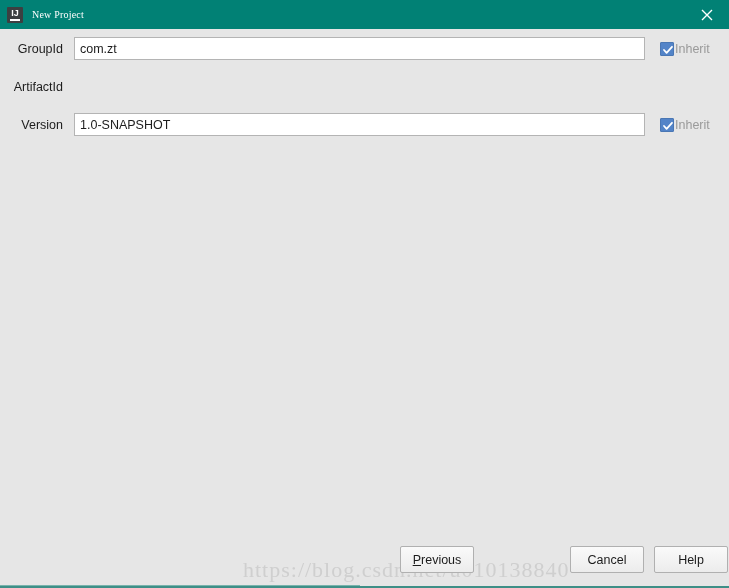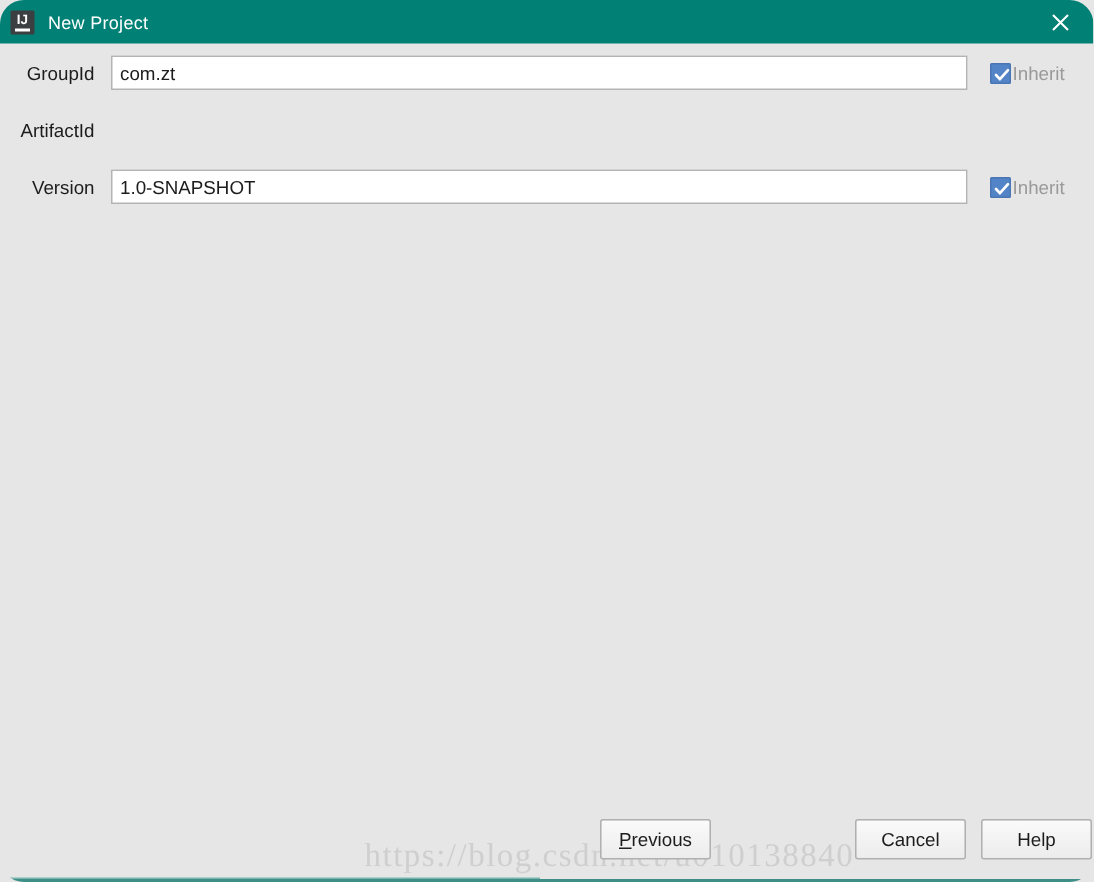--- a/index.html
+++ b/index.html
@@ -15,21 +15,20 @@
     background: #e6e6e6;
   }
 
   #dialog {
     position: relative;
     width: 729px;
     height: 588px;
     background: #e6e6e6;
     box-sizing: border-box;
     overflow: hidden;
-    border-radius: 16px;
   }
 
   
   #titlebar {
     position: absolute;
     left: 0; top: 0;
     width: 729px;
     height: 29px;
     background: #018175;
     display: flex;
@@ -59,23 +58,23 @@
   #app-icon .ij-bar {
     position: absolute;
     left: 3px;
     right: 3px;
     bottom: 2px;
     height: 2px;
     background: #ffffff;
   }
   #title-text {
     margin-left: 9px;
-    font-size: 12px;
+    font-size: 10px;
     color: #ffffff;
-    font-family: Liberation Sans, sans-serif;
+    font-family: Liberation Serif, serif;
     letter-spacing: 0.2px;
   }
   #close-button {
     position: absolute;
     right: 0; top: 0;
     width: 45px;
     height: 29px;
     display: flex;
     align-items: center;
     justify-content: center;

